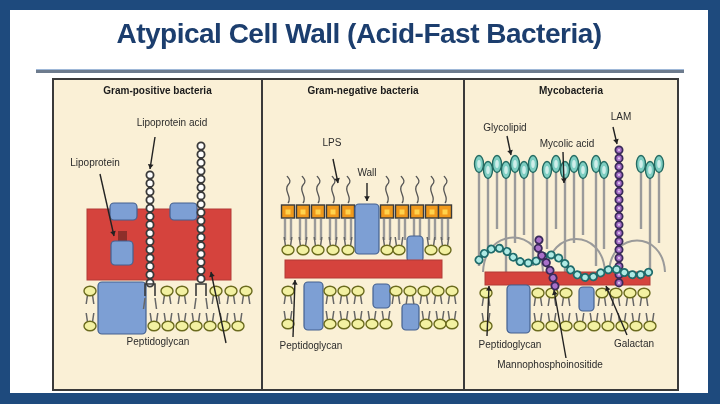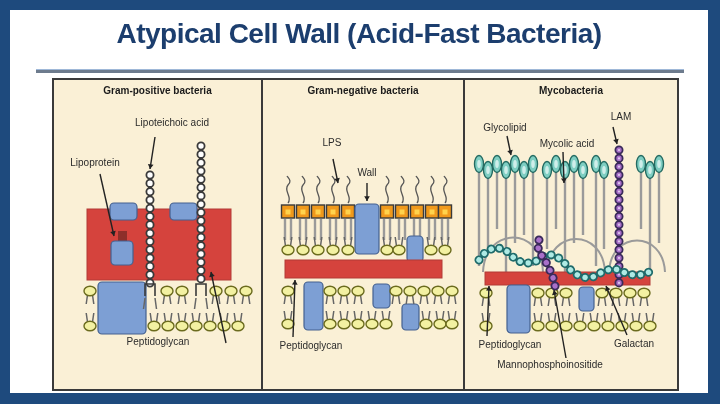--- a/index.html
+++ b/index.html
@@ -87,21 +87,21 @@
             <g>
               <line x1="101" y1="57" x2="96" y2="89" stroke="#222" stroke-width="1.4"></line>
               <path d="M96 89 L93.92629239541508 83.90591158589815 L99.52882954193797 84.78130801504236 Z" fill="#222"></path>
               <line x1="46" y1="94" x2="60" y2="156" stroke="#222" stroke-width="1.4"></line>
               <path d="M60 156 L56.196308689699826 152.0273519642502 L61.72756161136469 150.77835936903554 Z" fill="#222"></path>
               <line x1="172" y1="263" x2="157" y2="192" stroke="#222" stroke-width="1.4"></line>
               <path d="M157 192 L160.74820262487322 196.0250437367678 L155.2001517884402 197.1971671529156 Z" fill="#222"></path>
             </g>
           </svg>
         <div class="hdr">Gram-positive bacteria</div>
-        <span class="lbl" style="left:118px;top:38px">Lipoteichoic acid</span>
+        <span class="lbl" style="left:118px;top:38px">Lipoprotein acid</span>
         <span class="lbl" style="left:41px;top:78px">Lipoprotein</span>
         <span class="lbl" style="left:104px;top:257px">Peptidoglycan</span>
       </section>
 
       <section class="panel p2">
         <svg id="svg1" width="200" height="309" viewBox="0 0 200 309">
             <g>
               <path d="M25 123 C30 117 20 111 25 105 C29 101 26 99 24 96" stroke="#555" stroke-width="1.3" fill="none"></path>
               <path d="M22 139 L22 160 M28 139 L28 160" stroke="#9a9a9a" stroke-width="2.4" fill="none"></path>
               <rect x="18.5" y="125" width="13" height="13" fill="#f0991c" stroke="#3a3a3a" stroke-width="1.4"></rect>

